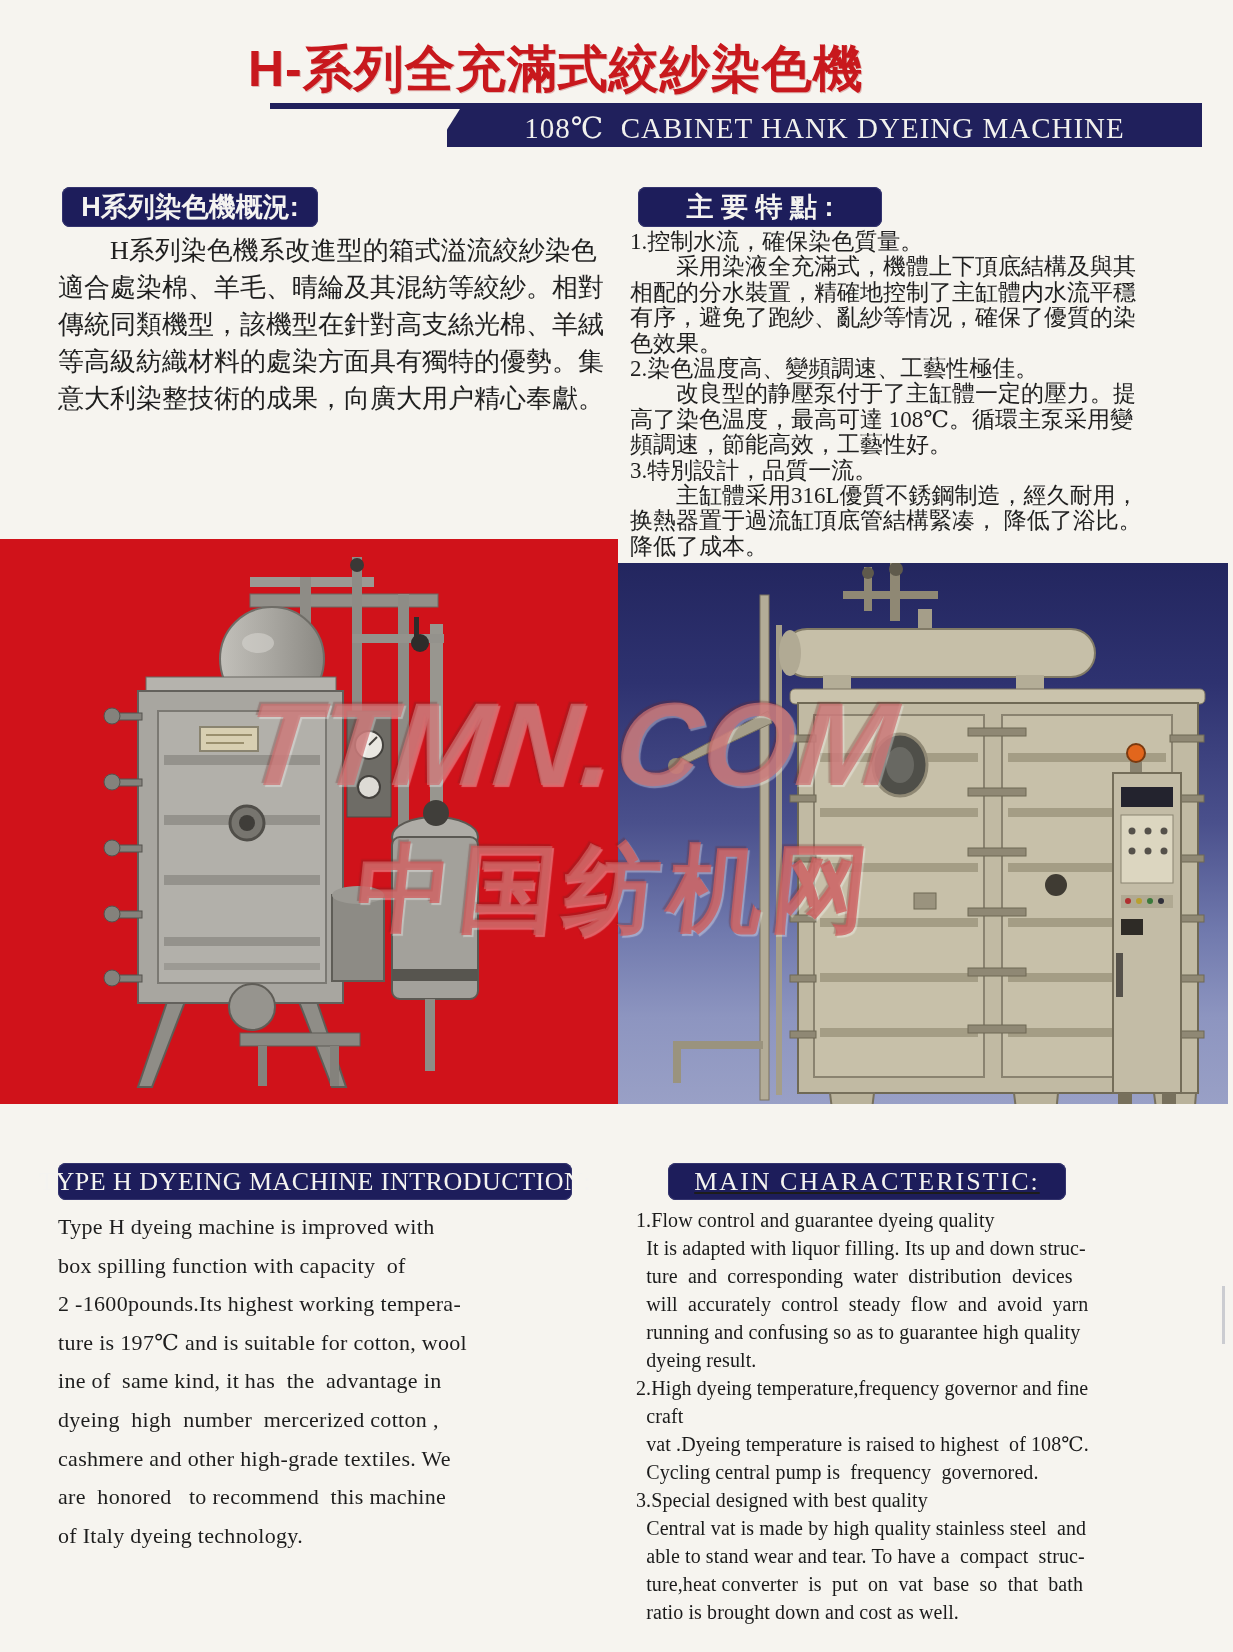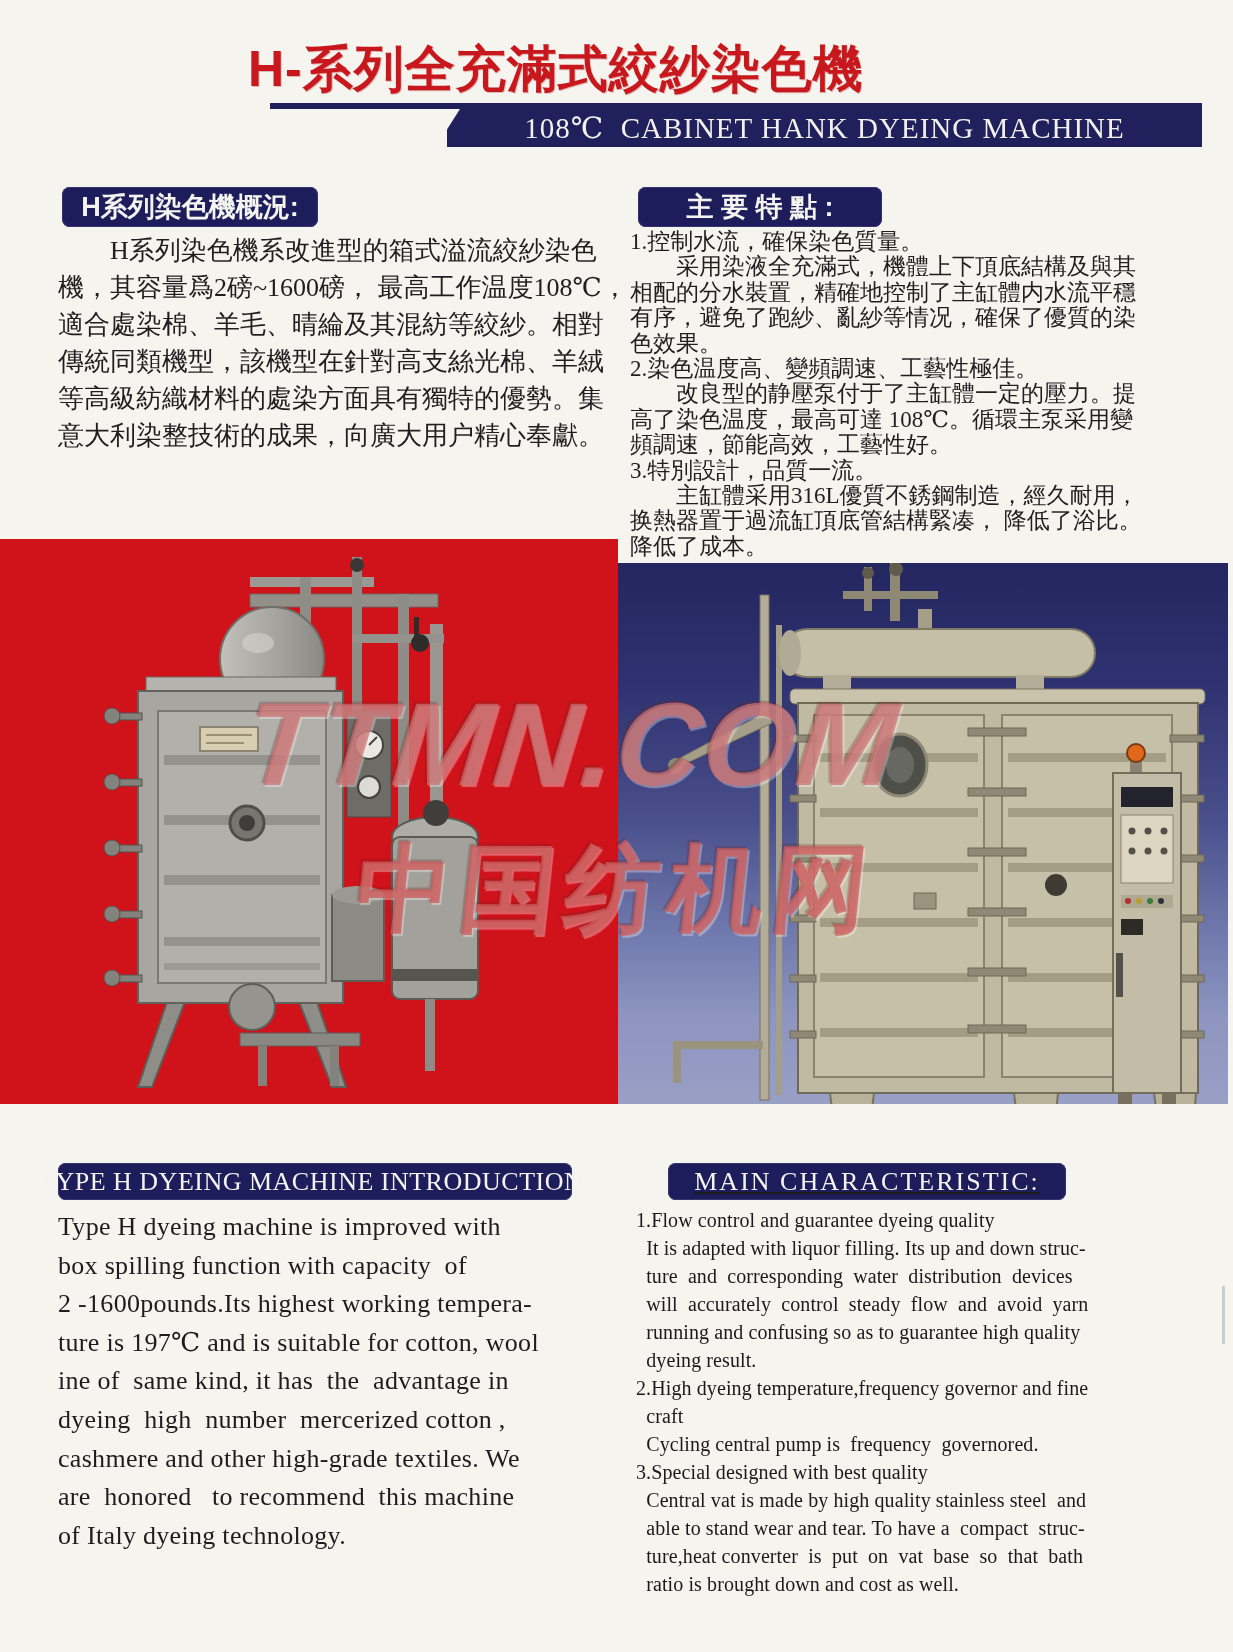--- a/index.html
+++ b/index.html
@@ -38,21 +38,21 @@
     color:#f4f3f0;font-weight:bold;white-space:pre;
     font-family:"Liberation Sans","DejaVu Sans",sans-serif;
   }
   .pill-cn span{font-size:27px;}
   .pill-en span{font-family:"Liberation Serif","DejaVu Serif",serif;font-weight:normal;font-size:26px;letter-spacing:.5px;}
   
   .txt{position:absolute;}
   .txt .ln{white-space:pre;}
   .cn-left{left:58px;top:232px;width:560px;font-size:26px;line-height:37px;color:#1f1f1f;}
   .cn-right{left:630px;top:229px;width:515px;font-size:23px;line-height:25.4px;color:#1f1f1f;}
-  .en-left{left:58px;top:1208px;width:560px;font-size:26px;line-height:38.6px;letter-spacing:.3px;color:#1d1d1d;}
+  .en-left{left:58px;top:1208px;width:560px;font-size:22px;line-height:38.6px;letter-spacing:.3px;color:#1d1d1d;}
   .en-right{left:636px;top:1206px;width:530px;font-size:20px;line-height:28px;letter-spacing:.1px;color:#1a1a1a;}
   
   .photo-red{
     position:absolute;left:0;top:539px;width:618px;height:565px;
     background:#d0121a;overflow:hidden;
   }
   .photo-blue{
     position:absolute;left:618px;top:563px;width:610px;height:541px;
     background:linear-gradient(180deg,#23265f 0%,#2e3270 22%,#4a508c 48%,#7079ad 68%,#8d95c0 84%,#99a0c6 100%);
     overflow:hidden;
@@ -87,21 +87,20 @@
   <div class="rule-thin"></div>
   <div class="banner-top">
     <span>108℃  CABINET HANK DYEING MACHINE</span>
   </div>
 
   <div class="pill pill-cn" style="left:62px;top:187px;width:256px;">
     <span>H系列染色機概況:</span>
   </div>
   <div class="txt cn-left">
     <div class="ln">　　H系列染色機系改進型的箱式溢流絞紗染色</div>
-    <div class="ln">機，其容量爲2磅~1600磅， 最高工作温度108℃，</div>
     <div class="ln">適合處染棉、羊毛、晴綸及其混紡等絞紗。相對</div>
     <div class="ln">傳統同類機型，該機型在針對高支絲光棉、羊絨</div>
     <div class="ln">等高級紡織材料的處染方面具有獨特的優勢。集</div>
     <div class="ln">意大利染整技術的成果，向廣大用户精心奉獻。</div>
   </div>
 
   <div class="pill pill-cn" style="left:638px;top:187px;width:244px;">
     <span>主 要 特 點 :</span>
   </div>
   <div class="txt cn-right">
@@ -325,20 +324,21 @@
   </div>
   <div class="txt en-right">
     <div class="ln">1.Flow control and guarantee dyeing quality</div>
     <div class="ln">  It is adapted with liquor filling. Its up and down struc-</div>
     <div class="ln">  ture  and  corresponding  water  distribution  devices</div>
     <div class="ln">  will  accurately  control  steady  flow  and  avoid  yarn</div>
     <div class="ln">  running and confusing so as to guarantee high quality</div>
     <div class="ln">  dyeing result.</div>
     <div class="ln">2.High dyeing temperature,frequency governor and fine</div>
     <div class="ln">  craft</div>
+    <div class="ln">  vat .Dyeing temperature is raised to highest  of 108℃.</div>
     <div class="ln">  Cycling central pump is  frequency  governored.</div>
     <div class="ln">3.Special designed with best quality</div>
     <div class="ln">  Central vat is made by high quality stainless steel  and</div>
     <div class="ln">  able to stand wear and tear. To have a  compact  struc-</div>
     <div class="ln">  ture,heat converter  is  put  on  vat  base  so  that  bath</div>
     <div class="ln">  ratio is brought down and cost as well.</div>
   </div>
 
   <div class="scan-artifact"></div>
 </div>

